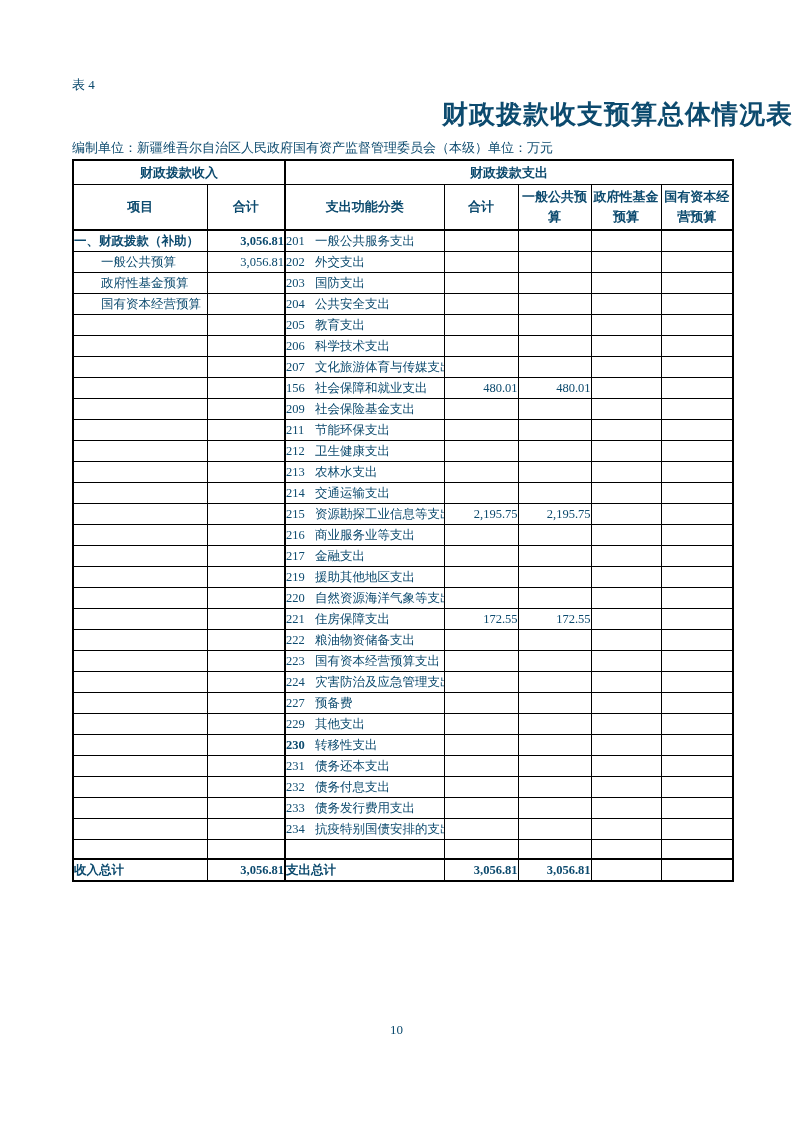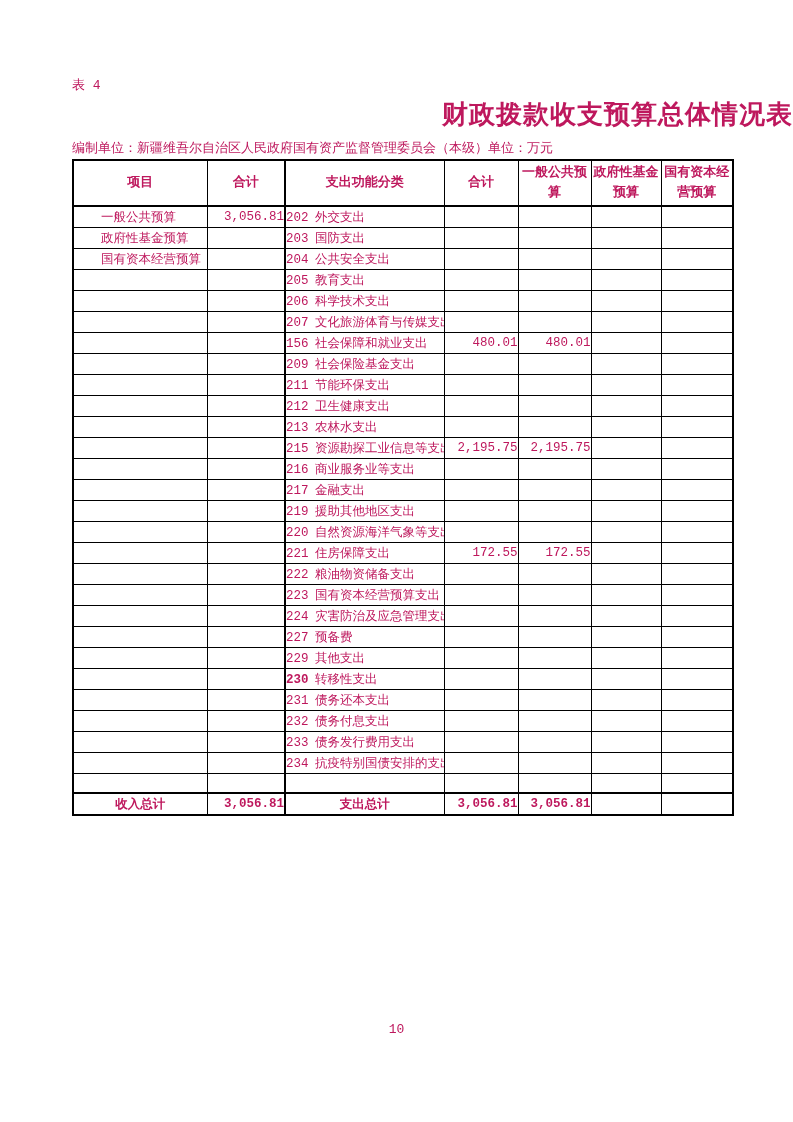--- a/index.html
+++ b/index.html
@@ -1,22 +1,22 @@
 <!DOCTYPE html>
 <html><head>
 <meta charset="utf-8">
 <style>
   html, body { margin: 0; padding: 0; background: #ffffff; }
   .page {
     position: relative;
     width: 793px;
     height: 1122px;
     background: #ffffff;
-    color: #be185d;
-    font-family: Liberation Mono, monospace;
+    color: #0c4a6e;
+    font-family: Liberation Serif, serif;
     overflow: hidden;
   }
   .table-label {
     position: absolute;
     left: 72px;
     top: 76px;
     font-size: 13px;
   }
   .title {
     position: absolute;
@@ -66,21 +66,21 @@
     white-space: normal;
     line-height: 1.55;
   }
   .budget-table tbody td { height: 20px; }
   .budget-table tr.spacer-row td { height: 18px; }
   .sec { border-left: 2px solid #000 !important; }
   .c-item { padding-left: 7px; text-align: left; }
   .c-item.ind { padding-left: 27px; }
   .c-num { text-align: right; padding-right: 4px; font-size: 12px; }
   .c-func { padding-left: 3px; text-align: left; }
-  .c-center { text-align: center; }
+  .c-center { text-align: left; }
   .b { font-weight: bold; }
   .code { display: inline-block; min-width: 23px; }
   .fname { margin-left: 6px; }
   .total-row td {
     border-top: 2px solid #000;
     height: 20px;
   }
   .page-number {
     position: absolute;
     top: 1022px;
@@ -108,32 +108,45 @@
     <colgroup>
       <col style="width:134px">
       <col style="width:78px">
       <col style="width:159px">
       <col style="width:74px">
       <col style="width:73px">
       <col style="width:70px">
       <col style="width:72px">
     </colgroup>
     <thead>
+      <tr class="group-row">
+        <th colspan="2">财政拨款收入</th>
+        <th colspan="5" class="sec">财政拨款支出</th>
+      </tr>
       <tr class="cols-row">
         <th>项目</th>
         <th>合计</th>
         <th class="sec">支出功能分类</th>
         <th>合计</th>
         <th>一般公共预算</th>
         <th>政府性基金预算</th>
         <th>国有资本经营预算</th>
       </tr>
     </thead>
     <tbody>
         <tr>
+          <td class="c-item b">一、财政拨款（补助）</td>
+          <td class="c-num b">3,056.81</td>
+          <td class="c-func sec"><span class="code">201</span><span class="fname">一般公共服务支出</span></td>
+          <td class="c-num"></td>
+          <td class="c-num"></td>
+          <td class="c-num"></td>
+          <td class="c-num"></td>
+        </tr>
+        <tr>
           <td class="c-item ind">一般公共预算</td>
           <td class="c-num">3,056.81</td>
           <td class="c-func sec"><span class="code">202</span><span class="fname">外交支出</span></td>
           <td class="c-num"></td>
           <td class="c-num"></td>
           <td class="c-num"></td>
           <td class="c-num"></td>
         </tr>
         <tr>
           <td class="c-item ind">政府性基金预算</td>
@@ -213,20 +226,29 @@
           <td class="c-func sec"><span class="code">212</span><span class="fname">卫生健康支出</span></td>
           <td class="c-num"></td>
           <td class="c-num"></td>
           <td class="c-num"></td>
           <td class="c-num"></td>
         </tr>
         <tr>
           <td class="c-item"></td>
           <td class="c-num"></td>
           <td class="c-func sec"><span class="code">213</span><span class="fname">农林水支出</span></td>
+          <td class="c-num"></td>
+          <td class="c-num"></td>
+          <td class="c-num"></td>
+          <td class="c-num"></td>
+        </tr>
+        <tr>
+          <td class="c-item"></td>
+          <td class="c-num"></td>
+          <td class="c-func sec"><span class="code">214</span><span class="fname">交通运输支出</span></td>
           <td class="c-num"></td>
           <td class="c-num"></td>
           <td class="c-num"></td>
           <td class="c-num"></td>
         </tr>
         <tr>
           <td class="c-item"></td>
           <td class="c-num"></td>
           <td class="c-func sec"><span class="code">215</span><span class="fname">资源勘探工业信息等支出</span></td>
           <td class="c-num">2,195.75</td>

